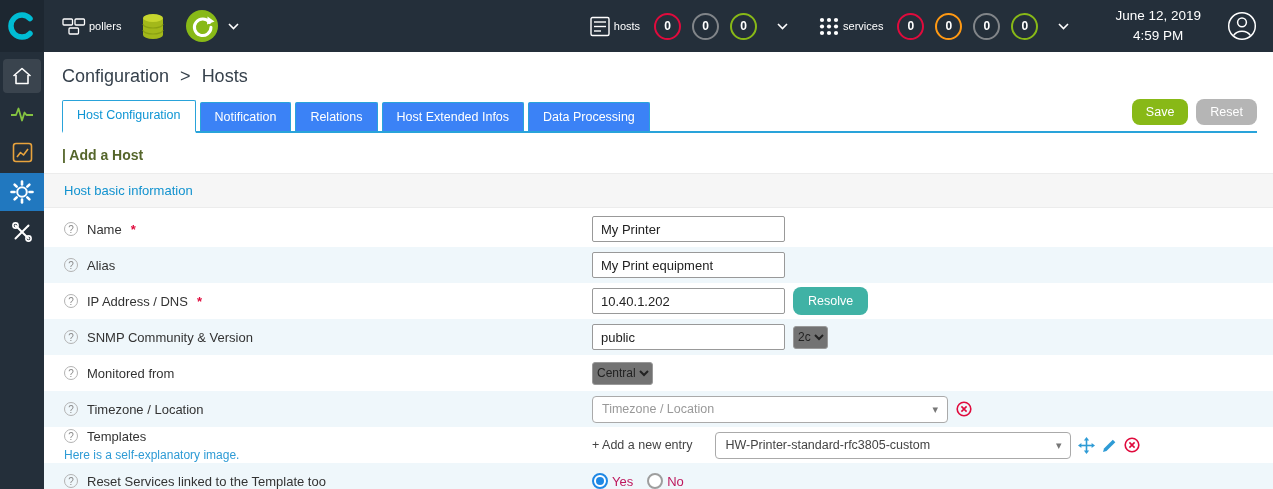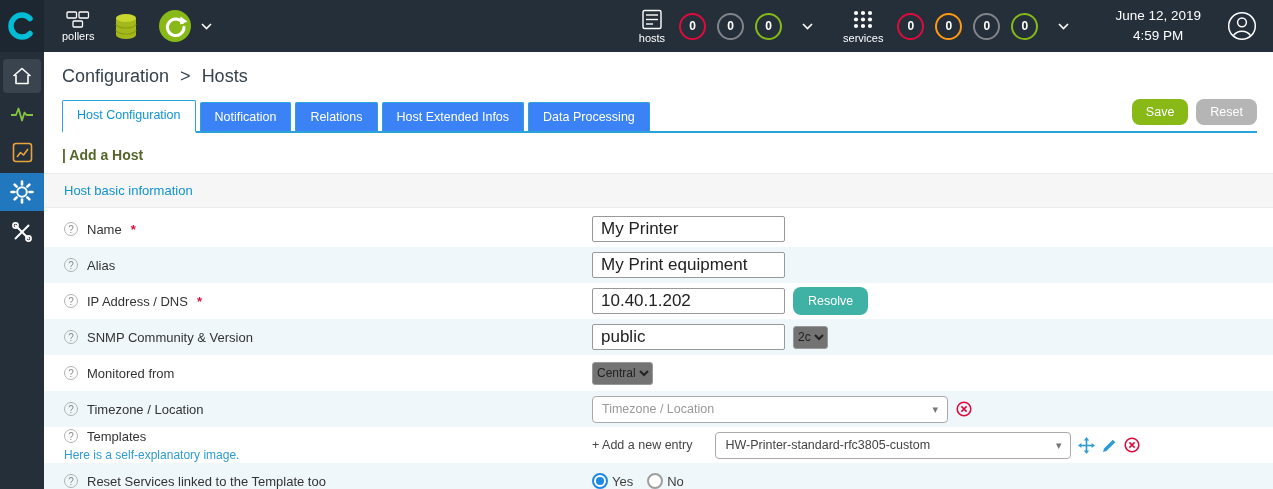--- a/index.html
+++ b/index.html
@@ -5,21 +5,21 @@
   *{margin:0;padding:0;box-sizing:border-box}
   html,body{width:1273px;height:489px;overflow:hidden;background:#fff;
     font-family:"Liberation Sans","DejaVu Sans",sans-serif;color:#333}
   .app{display:flex;flex-direction:column;height:100%}
 
   
   .topbar{height:52px;background:#242f3a;display:flex;align-items:center;color:#fff;flex:0 0 auto}
   .logo-box{width:44px;height:52px;background:#1d2731;display:flex;align-items:center;justify-content:center}
   .tb-group{display:flex;align-items:center}
   .tb-left{margin-left:18px;gap:20px}
-  .iconblock{display:flex;flex-direction:column;align-items:center;gap:3px;font-size:11px;line-height:1;cursor:pointer}
+  .iconblock{display:flex;flex-direction:row;align-items:center;gap:3px;font-size:11px;line-height:1;cursor:pointer}
   .counter{width:27px;height:27px;border-radius:50%;border:2px solid #888;display:flex;align-items:center;
     justify-content:center;font-size:12px;font-weight:bold;color:#fff;cursor:pointer}
   .counter.crit{border-color:#e00b3d}
   .counter.warn{border-color:#ff9913}
   .counter.unk{border-color:#818589}
   .counter.ok{border-color:#88b917}
   .counters{display:flex;align-items:center;gap:11px;margin-left:14px}
   .chev{margin-left:9px;display:flex;align-items:center;cursor:pointer}
   .tb-right{margin-left:auto;gap:0;align-items:center}
   .datetime{text-align:center;font-size:13.5px;line-height:1.45;margin:0 26px 0 46px}
@@ -59,40 +59,40 @@
   .frow{display:flex;min-height:36px;align-items:center;padding-left:20px;font-size:13px}
   .frow.alt{background:#eff7fb}
   .flabel{width:528px;flex:0 0 auto;display:flex;align-items:center;gap:9px;color:#333}
   .flabel.col{flex-direction:column;align-items:flex-start;gap:4px;padding:8px 0}
   .lrow{display:flex;align-items:center;gap:9px}
   .qicon{width:14px;height:14px;border:1px solid #b3b3b3;border-radius:50%;color:#8a8a8a;font-size:10px;
     display:inline-flex;align-items:center;justify-content:center;flex:0 0 auto;cursor:pointer}
   .req{color:#e00b3d;font-weight:bold}
   .ffield{display:flex;align-items:center;gap:8px;flex:1 1 auto}
   .ffield.col{flex-direction:row;align-items:center;gap:23px;padding:7px 0}
-  input.txt{width:193px;height:26px;border:1px solid #999;border-radius:2px;padding:0 8px;font-size:17px;
+  input.txt{width:193px;height:26px;border:1px solid #999;border-radius:2px;padding:0 8px;font-size:13px;
     color:#222;font-family:"Liberation Sans",sans-serif;background:#fff}
   select.native{height:23px;font-size:12px;border:1px solid #999;border-radius:3px;background:#737373;
     font-family:"Liberation Sans",sans-serif;color:#222}
   .btn.resolve{background:#40b2a5;padding:7px 15px}
   .sel2{width:356px;height:27px;border:1px solid #aaa;border-radius:4px;background:#fff;display:flex;
     align-items:center;padding:0 9px;font-size:12.5px;cursor:pointer}
   .sel2 .ph{color:#999}
   .sel2 .val{color:#444}
   .sel2 .arrow{margin-left:auto;color:#777;font-size:11px}
   .selrow{display:flex;align-items:center;gap:7px}
   .help{color:#999;font-size:12px;line-height:1.3}
   .helplink{color:#2e9bd5;font-size:12px;text-decoration:none;cursor:pointer}
   .addlink{color:#444;font-size:12.5px;text-decoration:none;cursor:pointer}
   .radios{gap:4px}
   .radio{width:16px;height:16px;border-radius:50%;border:2px solid #9e9e9e;display:inline-block;
     position:relative;cursor:pointer;background:#fff;flex:0 0 auto}
   .radio.checked{border-color:#1e88e5}
   .radio.checked::after{content:"";position:absolute;inset:2px;border-radius:50%;background:#1e88e5}
-  .rlabel{font-size:13px;color:#404040;margin-right:10px}
+  .rlabel{font-size:13px;color:#be185d;margin-right:10px}
   .iconbtn{display:inline-flex;align-items:center;cursor:pointer}
   .bottom-strip{height:4px;background:#d9d9d9;margin-top:auto}
 </style>
 </head>
 <body>
 
 <div class="app">
 
   <header class="topbar">
     <div class="logo-box">

